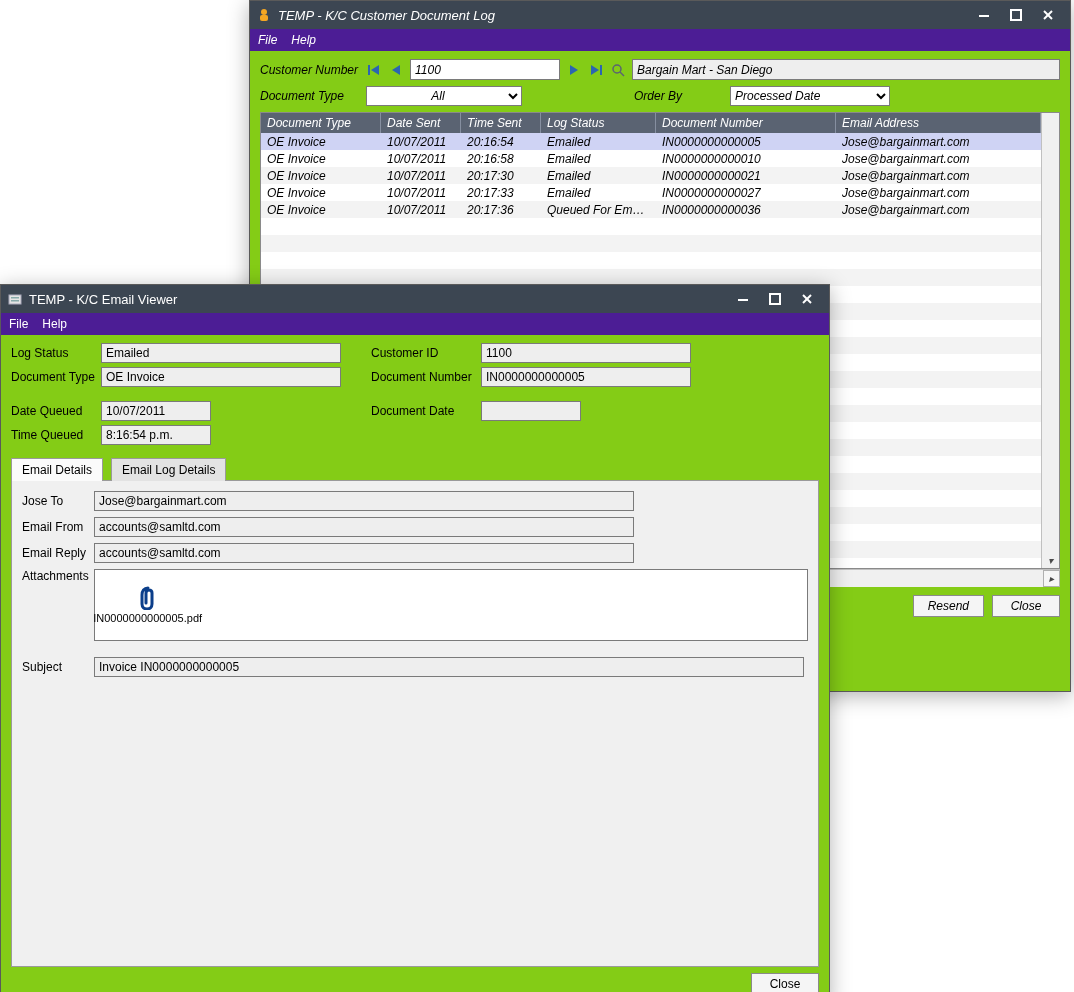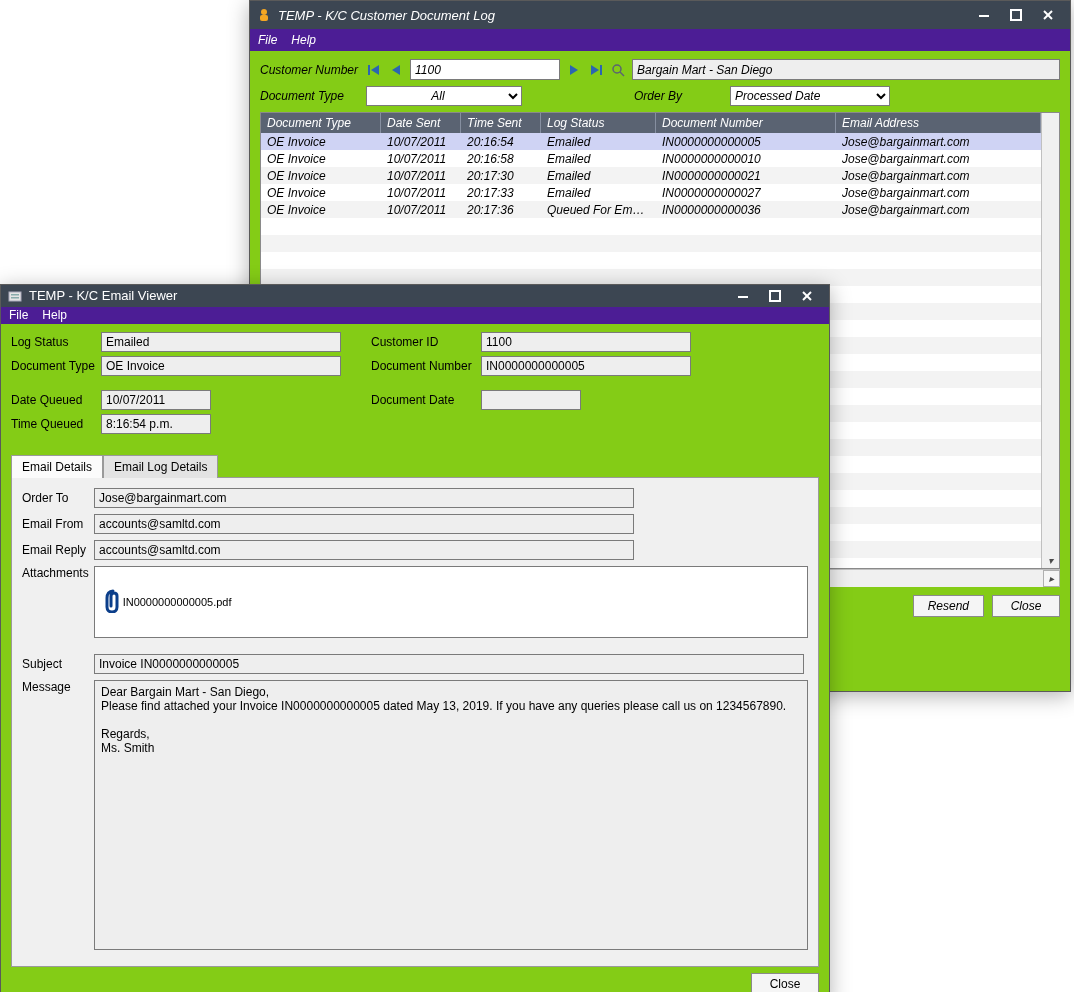--- a/index.html
+++ b/index.html
@@ -152,21 +152,21 @@
   .ev-col { display:flex; flex-direction:column; gap:4px; }
   .ev-field { display:flex; align-items:center; }
   .ev-field .f-lbl { width:90px; }
   .ev-field .f-lbl-r { width:110px; }
   .ev-ro {
     border:1px solid #7a7a7a; background:#eeeeee; height:18px;
     padding:0 4px; font:inherit;
     display:flex; align-items:center;
   }
   .ev-tabs {
-    display:flex; align-items:center; margin-top:14px;
+    display:flex; align-items:center; margin-top:6px;gap:8px;
   }
   .ev-tab {
     border:1px solid #9a9a9a; border-bottom:none;
     background:#e3e3e3; padding:2px 10px;
     font-size:12px; height:18px; display:flex; align-items:center;
     position:relative; top:1px;
   }
   .ev-tab.active { background:#fbfbfb; }
   .ev-tabpanel {
     border:1px solid #9a9a9a; background:#f0f0f0;
@@ -177,21 +177,21 @@
   .ev-line .el-lbl { width:72px; }
   .ev-txt {
     border:1px solid #7a7a7a; background:#eeeeee; height:18px;
     padding:0 4px; font:inherit;
   }
   .ev-attachments {
     border:1px solid #7a7a7a; background:#fff; height:66px;
     display:flex; align-items:center; justify-content:flex-start;
     padding:2px 8px;
   }
-  .ev-attach-item { display:flex; flex-direction:row; align-items:center; font-size:11px; text-align:right; width:90px;}
+  .ev-attach-item { display:flex; flex-direction:column; align-items:center; font-size:11px; text-align:right; width:90px;}
   .ev-msg {
     border:1px solid #7a7a7a; background:#eeeeee;
     height:260px; padding:4px 6px; font:inherit;
     white-space:pre-line;
   }
   .ev-footer {
     display:flex; justify-content:flex-end; padding-top:6px;
   }
 
   
@@ -592,21 +592,21 @@
       </div>
     </div>
 
     <div class="ev-tabs">
       <div class="ev-tab active">Email Details</div>
       <div class="ev-tab">Email Log Details</div>
     </div>
     <div class="ev-tabpanel">
 
       <div class="ev-line">
-        <span class="el-lbl">Order To</span>
+        <span class="el-lbl">Jose To</span>
         <input class="ev-txt" style="width: 530px;" readonly="" value="Jose@bargainmart.com">
       </div>
       <div class="ev-line">
         <span class="el-lbl">Email From</span>
         <input class="ev-txt" style="width: 530px;" readonly="" value="accounts@samltd.com">
       </div>
       <div class="ev-line">
         <span class="el-lbl">Email Reply</span>
         <input class="ev-txt" style="width: 530px;" readonly="" value="accounts@samltd.com">
       </div>
@@ -621,28 +621,20 @@
             </span>
             <span>IN0000000000005.pdf</span>
           </div>
         </div>
       </div>
       <div style="height:10px;"></div>
       <div class="ev-line">
         <span class="el-lbl">Subject</span>
         <input class="ev-txt" style="width: 700px;" readonly="" value="Invoice IN0000000000005">
       </div>
-      <div class="ev-line" style="align-items:flex-start;">
-        <span class="el-lbl">Message</span>
-        <div class="ev-msg" style="width:700px;">Dear Bargain Mart - San Diego,
-   Please find attached your Invoice IN0000000000005 dated May 13, 2019.  If you have any queries please call us on 1234567890.
-
-Regards,
-Ms. Smith</div>
-      </div>
 
     </div>
 
     <div class="ev-footer">
       <button class="btn">Close</button>
     </div>
 
   </div>
 </div>
 

